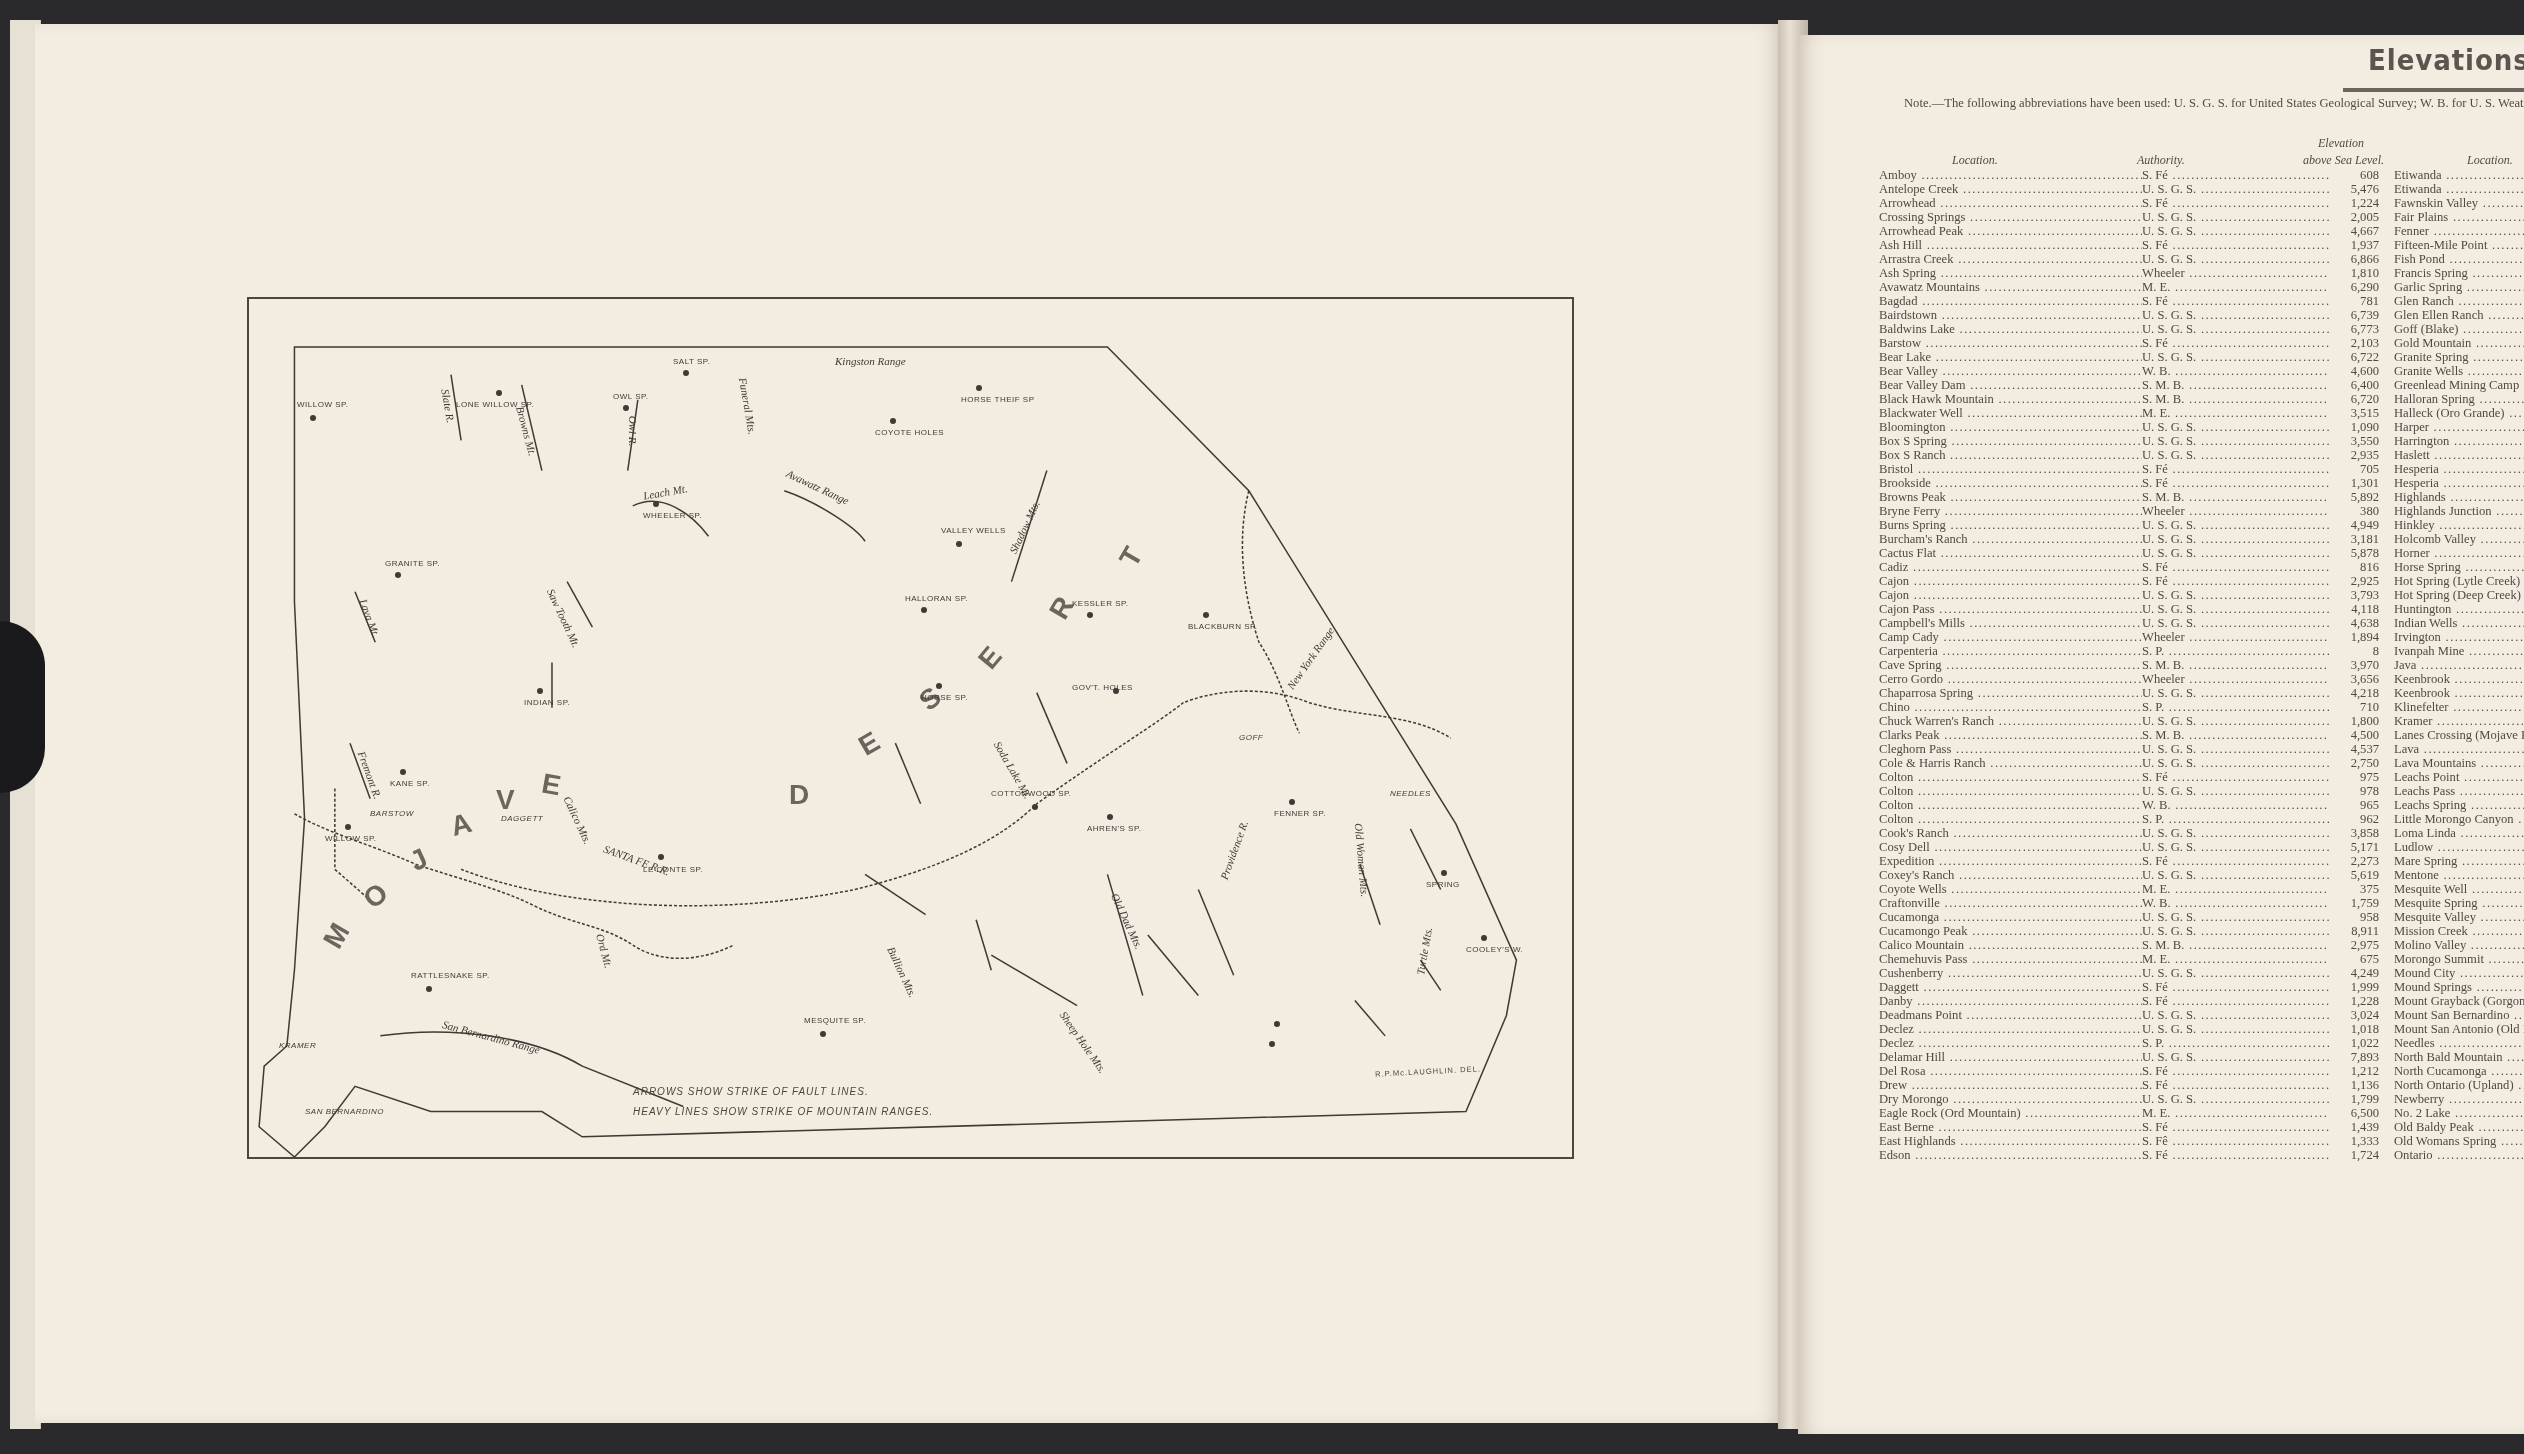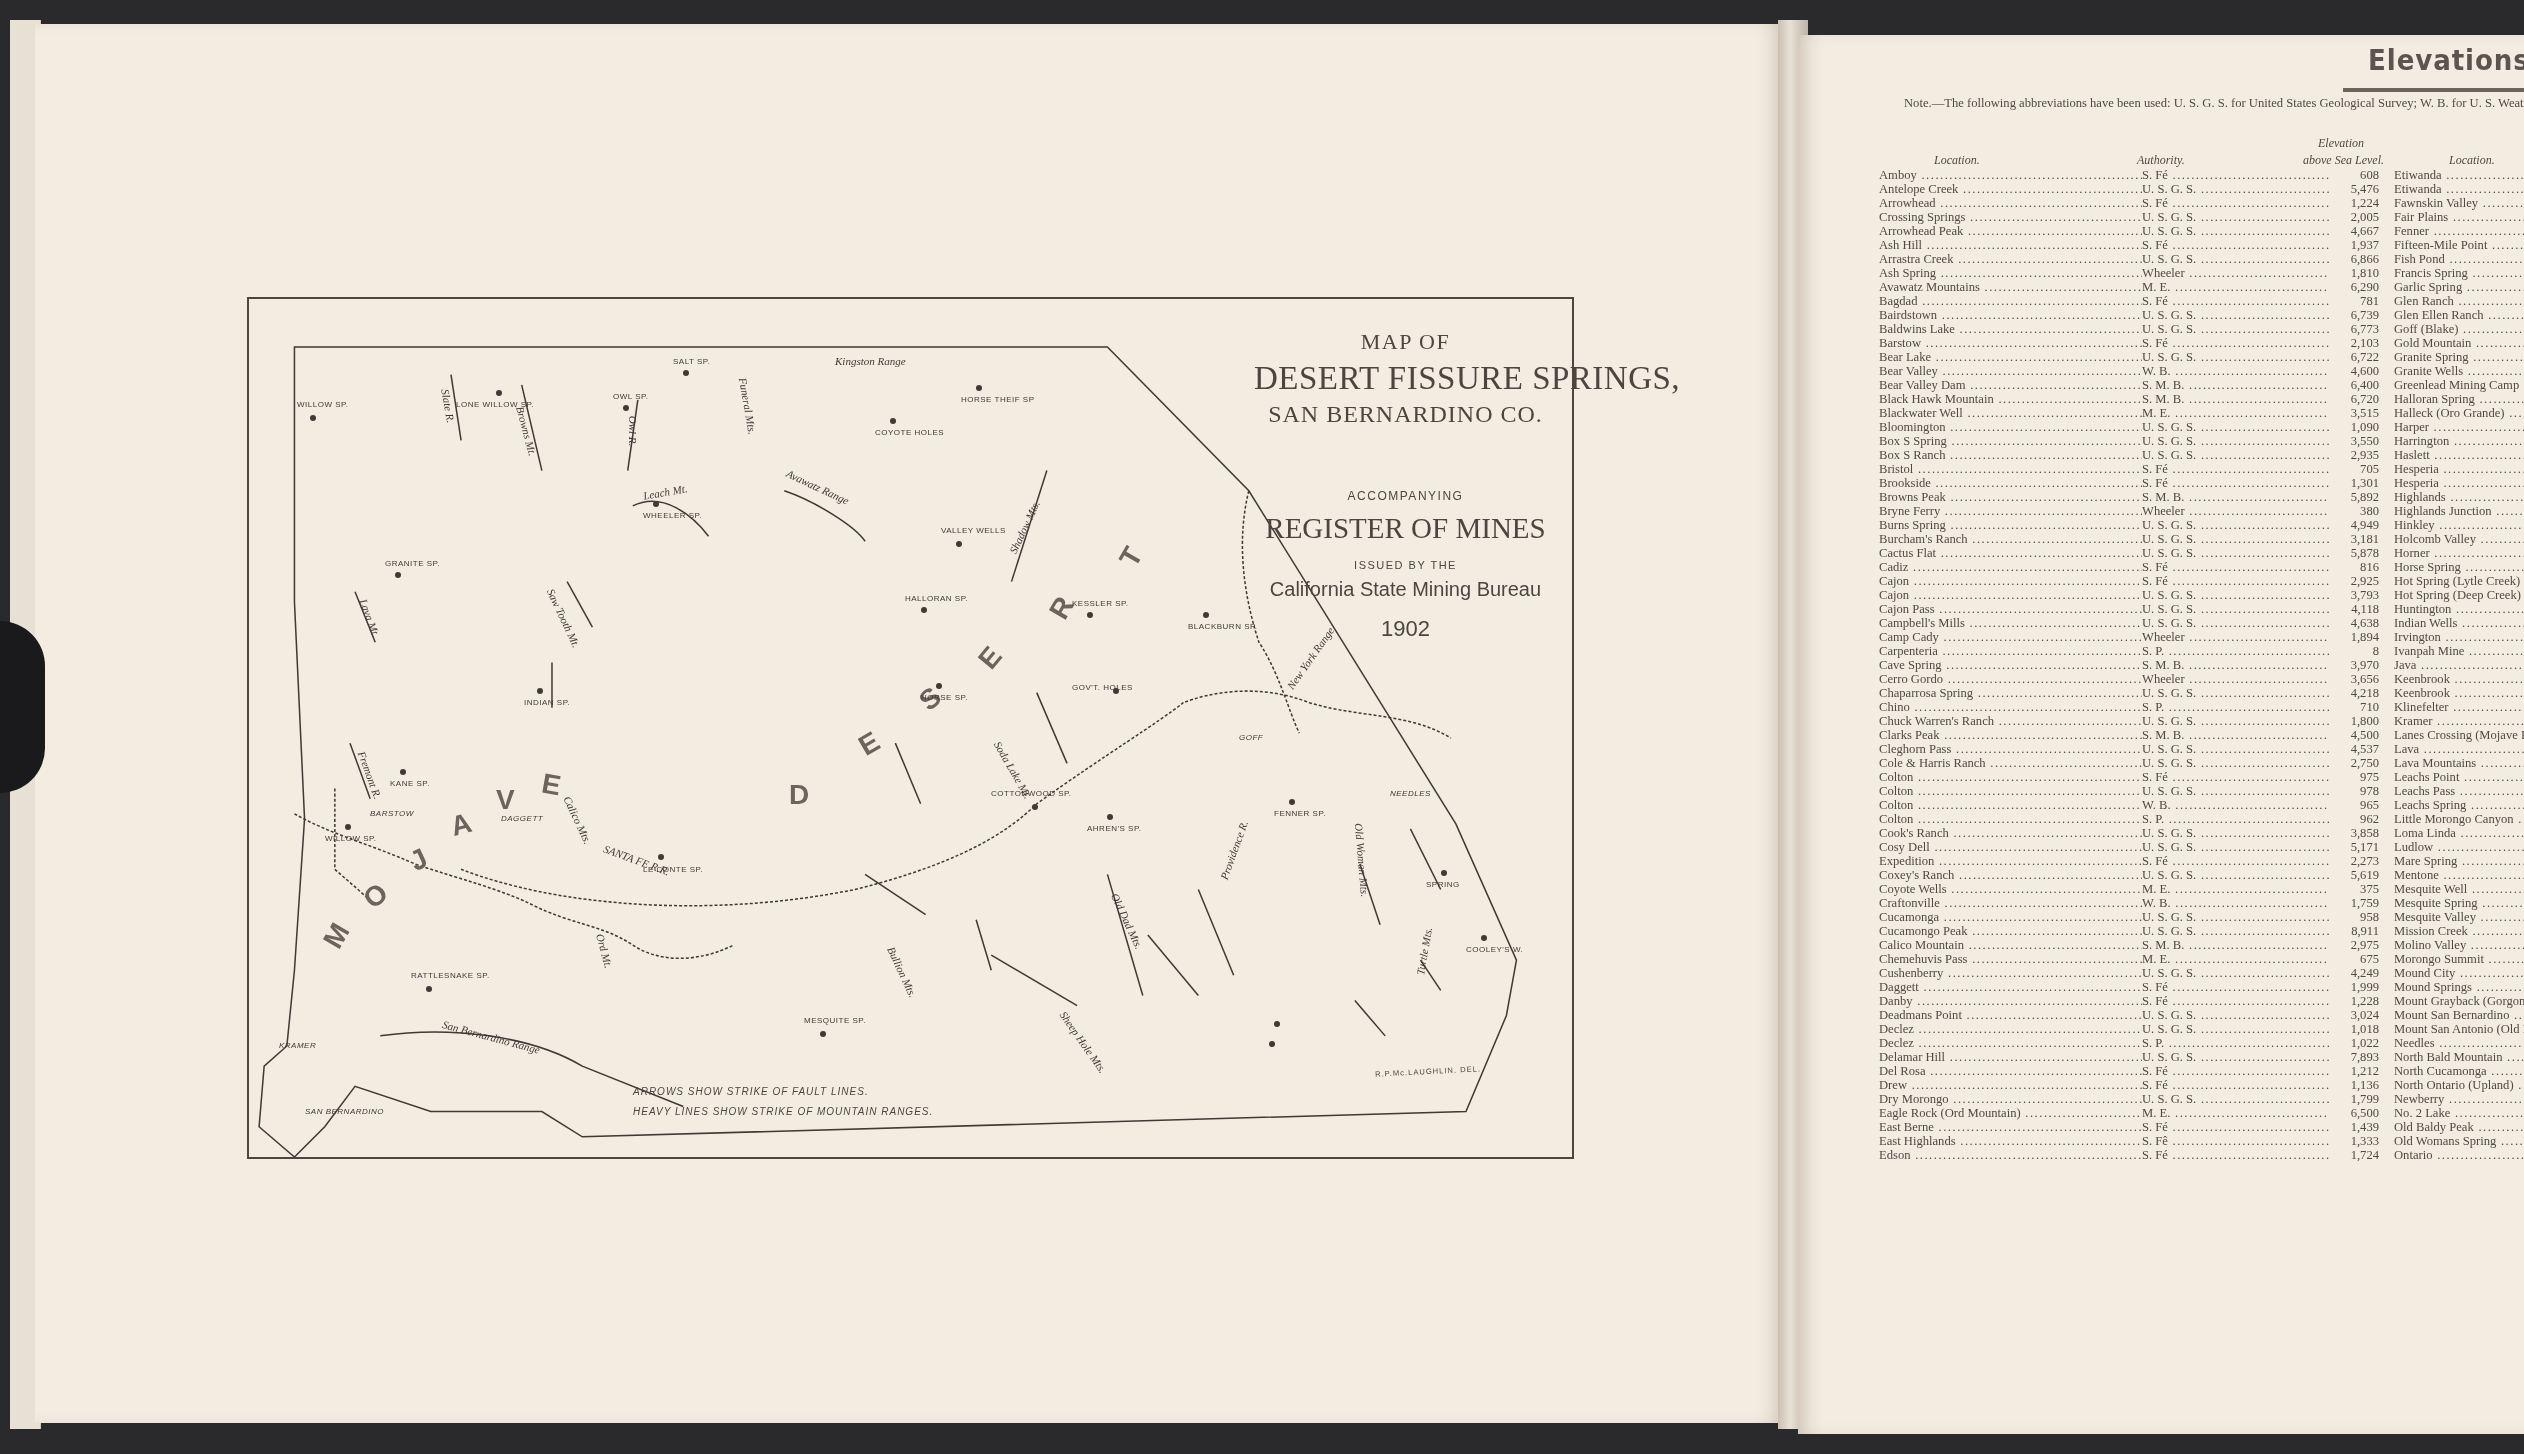--- a/index.html
+++ b/index.html
@@ -30,21 +30,21 @@
   #legend{position:absolute;left:384px;top:783px;font-family:"Liberation Sans",sans-serif;font-style:italic;font-size:10px;letter-spacing:1px;line-height:20px;}
   #delineator{position:absolute;left:1126px;top:768px;font-family:"Liberation Sans",sans-serif;font-size:7.6px;letter-spacing:1px;transform:rotate(-3deg);}
 
   
   #doc-title{position:absolute;left:0;width:100%;top:8px;text-align:center;font-size:29px;font-weight:bold;letter-spacing:1px;color:#5a564f;font-family:"DejaVu Sans",sans-serif;transform:scaleX(.9);}
   #title-rule{position:absolute;left:545px;top:53px;width:394px;height:4px;background:#6a655d;}
   #note{position:absolute;left:81px;top:60px;width:1490px;font-size:12.6px;line-height:16px;text-indent:25px;color:#4e4a44;}
   .col{position:absolute;top:101px;width:505px;}
   #col-1{left:81px;} #col-2{left:596px;}
   .hdr{position:relative;height:32px;font-style:italic;font-size:12px;color:#4e4a44;}
-  .hdr .h-loc{position:absolute;left:55px;bottom:0;}
+  .hdr .h-loc{position:absolute;left:73px;bottom:0;}
   .hdr .h-auth{position:absolute;left:258px;bottom:0;}
   .hdr .h-elev1{position:absolute;right:20px;top:0;text-align:right;}
   .hdr .h-elev2{position:absolute;right:0;bottom:0;}
   .row{display:flex;height:14px;line-height:14px;font-size:12.6px;white-space:nowrap;color:#4e4a44;}
   .row .loc{width:263px;overflow:hidden;position:relative;}
   .row .loc::after{content:" ................................................................................";letter-spacing:1.5px;}
   .row .auth{width:187px;overflow:hidden;}
   .row .auth::after{content:" ................................................................................";letter-spacing:1.5px;}
   .row .elev{width:50px;text-align:right;}
 </style>
@@ -84,30 +84,20 @@
         <path d="M1470 1300 L1640 1400"></path>
           <path d="M2300 1050 L2360 1170"></path>
         <path d="M260 1460 C400 1440 560 1460 660 1520 L860 1600"></path>
         <path d="M2200 1120 L2240 1240"></path>
           <path d="M2320 1310 L2360 1370"></path>
         <path d="M2190 1390 L2250 1460"></path>
       </g>
 
     </svg>
 
-    <div id="map-title-block">
-      <div id="map-of">MAP OF</div>
-      <div id="map-main">DESERT FISSURE SPRINGS,</div>
-      <div id="map-county">SAN BERNARDINO CO.</div>
-      <div id="map-accomp">ACCOMPANYING</div>
-      <div id="map-register">REGISTER OF MINES</div>
-      <div id="map-issued">ISSUED BY THE</div>
-      <div id="map-bureau">California State Mining Bureau</div>
-      <div id="map-year">1902</div>
-    </div>
 
     <span class="big" style="left:76px;top:621px;transform:rotate(-60deg)">M</span>
     <span class="big" style="left:116px;top:581px;transform:rotate(-40deg)">O</span>
     <span class="big" style="left:162px;top:545px;transform:rotate(-25deg)">J</span>
     <span class="big" style="left:202px;top:510px;transform:rotate(-15deg)">A</span>
     <span class="big" style="left:247px;top:485px">V</span>
     <span class="big" style="left:293px;top:470px;transform:rotate(10deg)">E</span>
     <span class="big" style="left:540px;top:480px">D</span>
     <span class="big" style="left:611px;top:429px;transform:rotate(-30deg)">E</span>
     <span class="big" style="left:672px;top:384px;transform:rotate(-40deg)">S</span>

